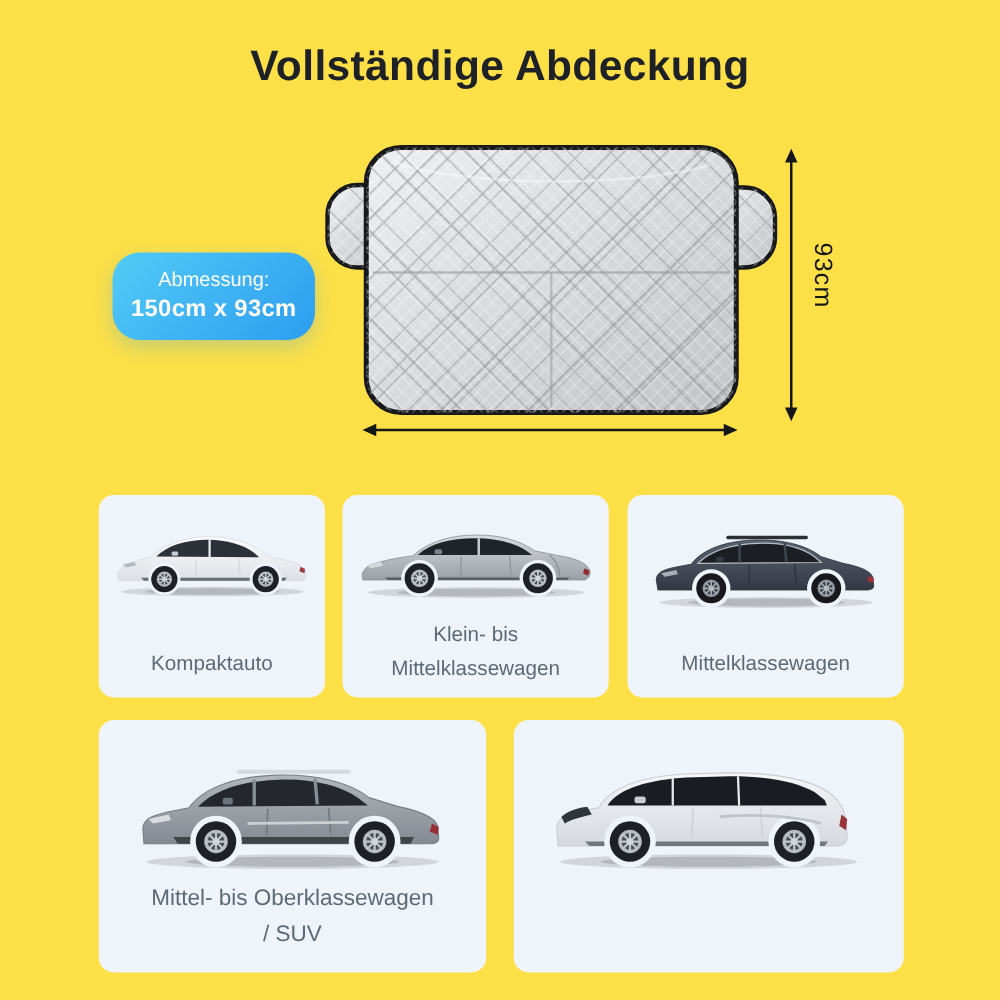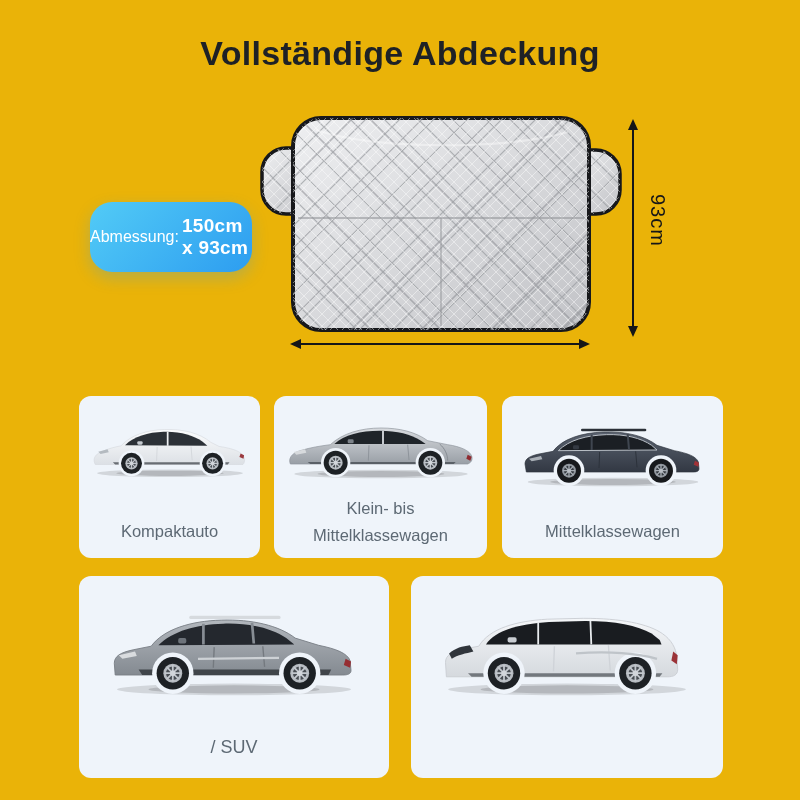--- a/index.html
+++ b/index.html
@@ -1,31 +1,31 @@
 <!DOCTYPE html>
 <html><head>
 <meta charset="utf-8">
 <style>
   * { margin:0; padding:0; box-sizing:border-box; }
   html,body { background:#ffffff; }
   .canvas {
-    position:relative; width:800px; height:800px; background:#eab308;
+    position:relative; width:800px; height:800px; background:#fde047;
     font-family:"Liberation Sans", sans-serif; overflow:hidden;
   }
   .title {
     position:absolute; top:34px; left:0; width:100%; text-align:center;
     font-size:34px; font-weight:800; color:#1e2126; letter-spacing:0.3px;
   }
   
   .cover-svg { position:absolute; left:256px; top:110px; }
   
   .badge {
     position:absolute; left:90px; top:202px; width:162px; height:70px;
     border-radius:22px; background:linear-gradient(135deg,#52cbf6 0%,#2d9df0 100%);
-    color:#ffffff; display:flex; flex-direction:row; align-items:center;
+    color:#ffffff; display:flex; flex-direction:column; align-items:center;
     justify-content:center; gap:3px; box-shadow:0 6px 16px rgba(45,157,240,0.28);
   }
   .badge-line1 { font-size:16px; }
   .badge-line2 { font-size:19px; font-weight:700; letter-spacing:0.3px; }
   
   .dim-v-arrow { position:absolute; left:620px; top:117px; }
   .dim-v-label {
     position:absolute; left:646px; top:194px; writing-mode:vertical-rl;
     font-size:20px; color:#151618; font-weight:500; letter-spacing:1px;
   }
@@ -244,20 +244,21 @@
       <circle cx="223" cy="88" r="23" fill="#eff4fa"></circle>
       <use href="#wheelLight" x="82" y="88"></use>
       <use href="#wheelLight" x="223" y="88"></use>
       <path d="M66,57 C82,41 108,34 138,33 C167,32 192,38 208,49 L217,56 Z" fill="#24282e"></path>
       <path d="M116,33 L116,56 M170,32 L172,55" stroke="#878d94" stroke-width="3"></path>
       <rect x="88" y="49" width="9" height="6" rx="2" fill="#6d737a"></rect>
       <path d="M128,59 L127,82 M182,58 L184,81" stroke="#74797f" stroke-width="1.5" fill="none"></path>
       <path d="M110,72 L200,71" stroke="#cdd1d5" stroke-width="2.5"></path>
     </svg>
     <div class="card-label">
+      <span>Mittel- bis Oberklassewagen</span>
       <span>/ SUV</span>
     </div>
   </div>
 
   <div class="card card-5">
     <svg class="car" width="270" height="108" viewBox="0 0 300 120">
       <ellipse cx="150" cy="106" rx="132" ry="6.5" fill="#000" opacity="0.12"></ellipse>
       <ellipse cx="150" cy="106" rx="96" ry="4.5" fill="#000" opacity="0.14"></ellipse>
       <path d="M16,92 L15,76 C15,68 22,64 36,61 L52,58 C64,38 94,30 128,28 L168,27 C210,27 240,33 256,44 C266,51 271,60 272,70 L273,84 C273,90 268,92 262,92 Z" fill="url(#gCarPearl)" stroke="#c9cdd2" stroke-width="1"></path>
       <path d="M40,88 L256,88 L253,92 L44,92 Z" fill="#484e54" opacity="0.7"></path>

